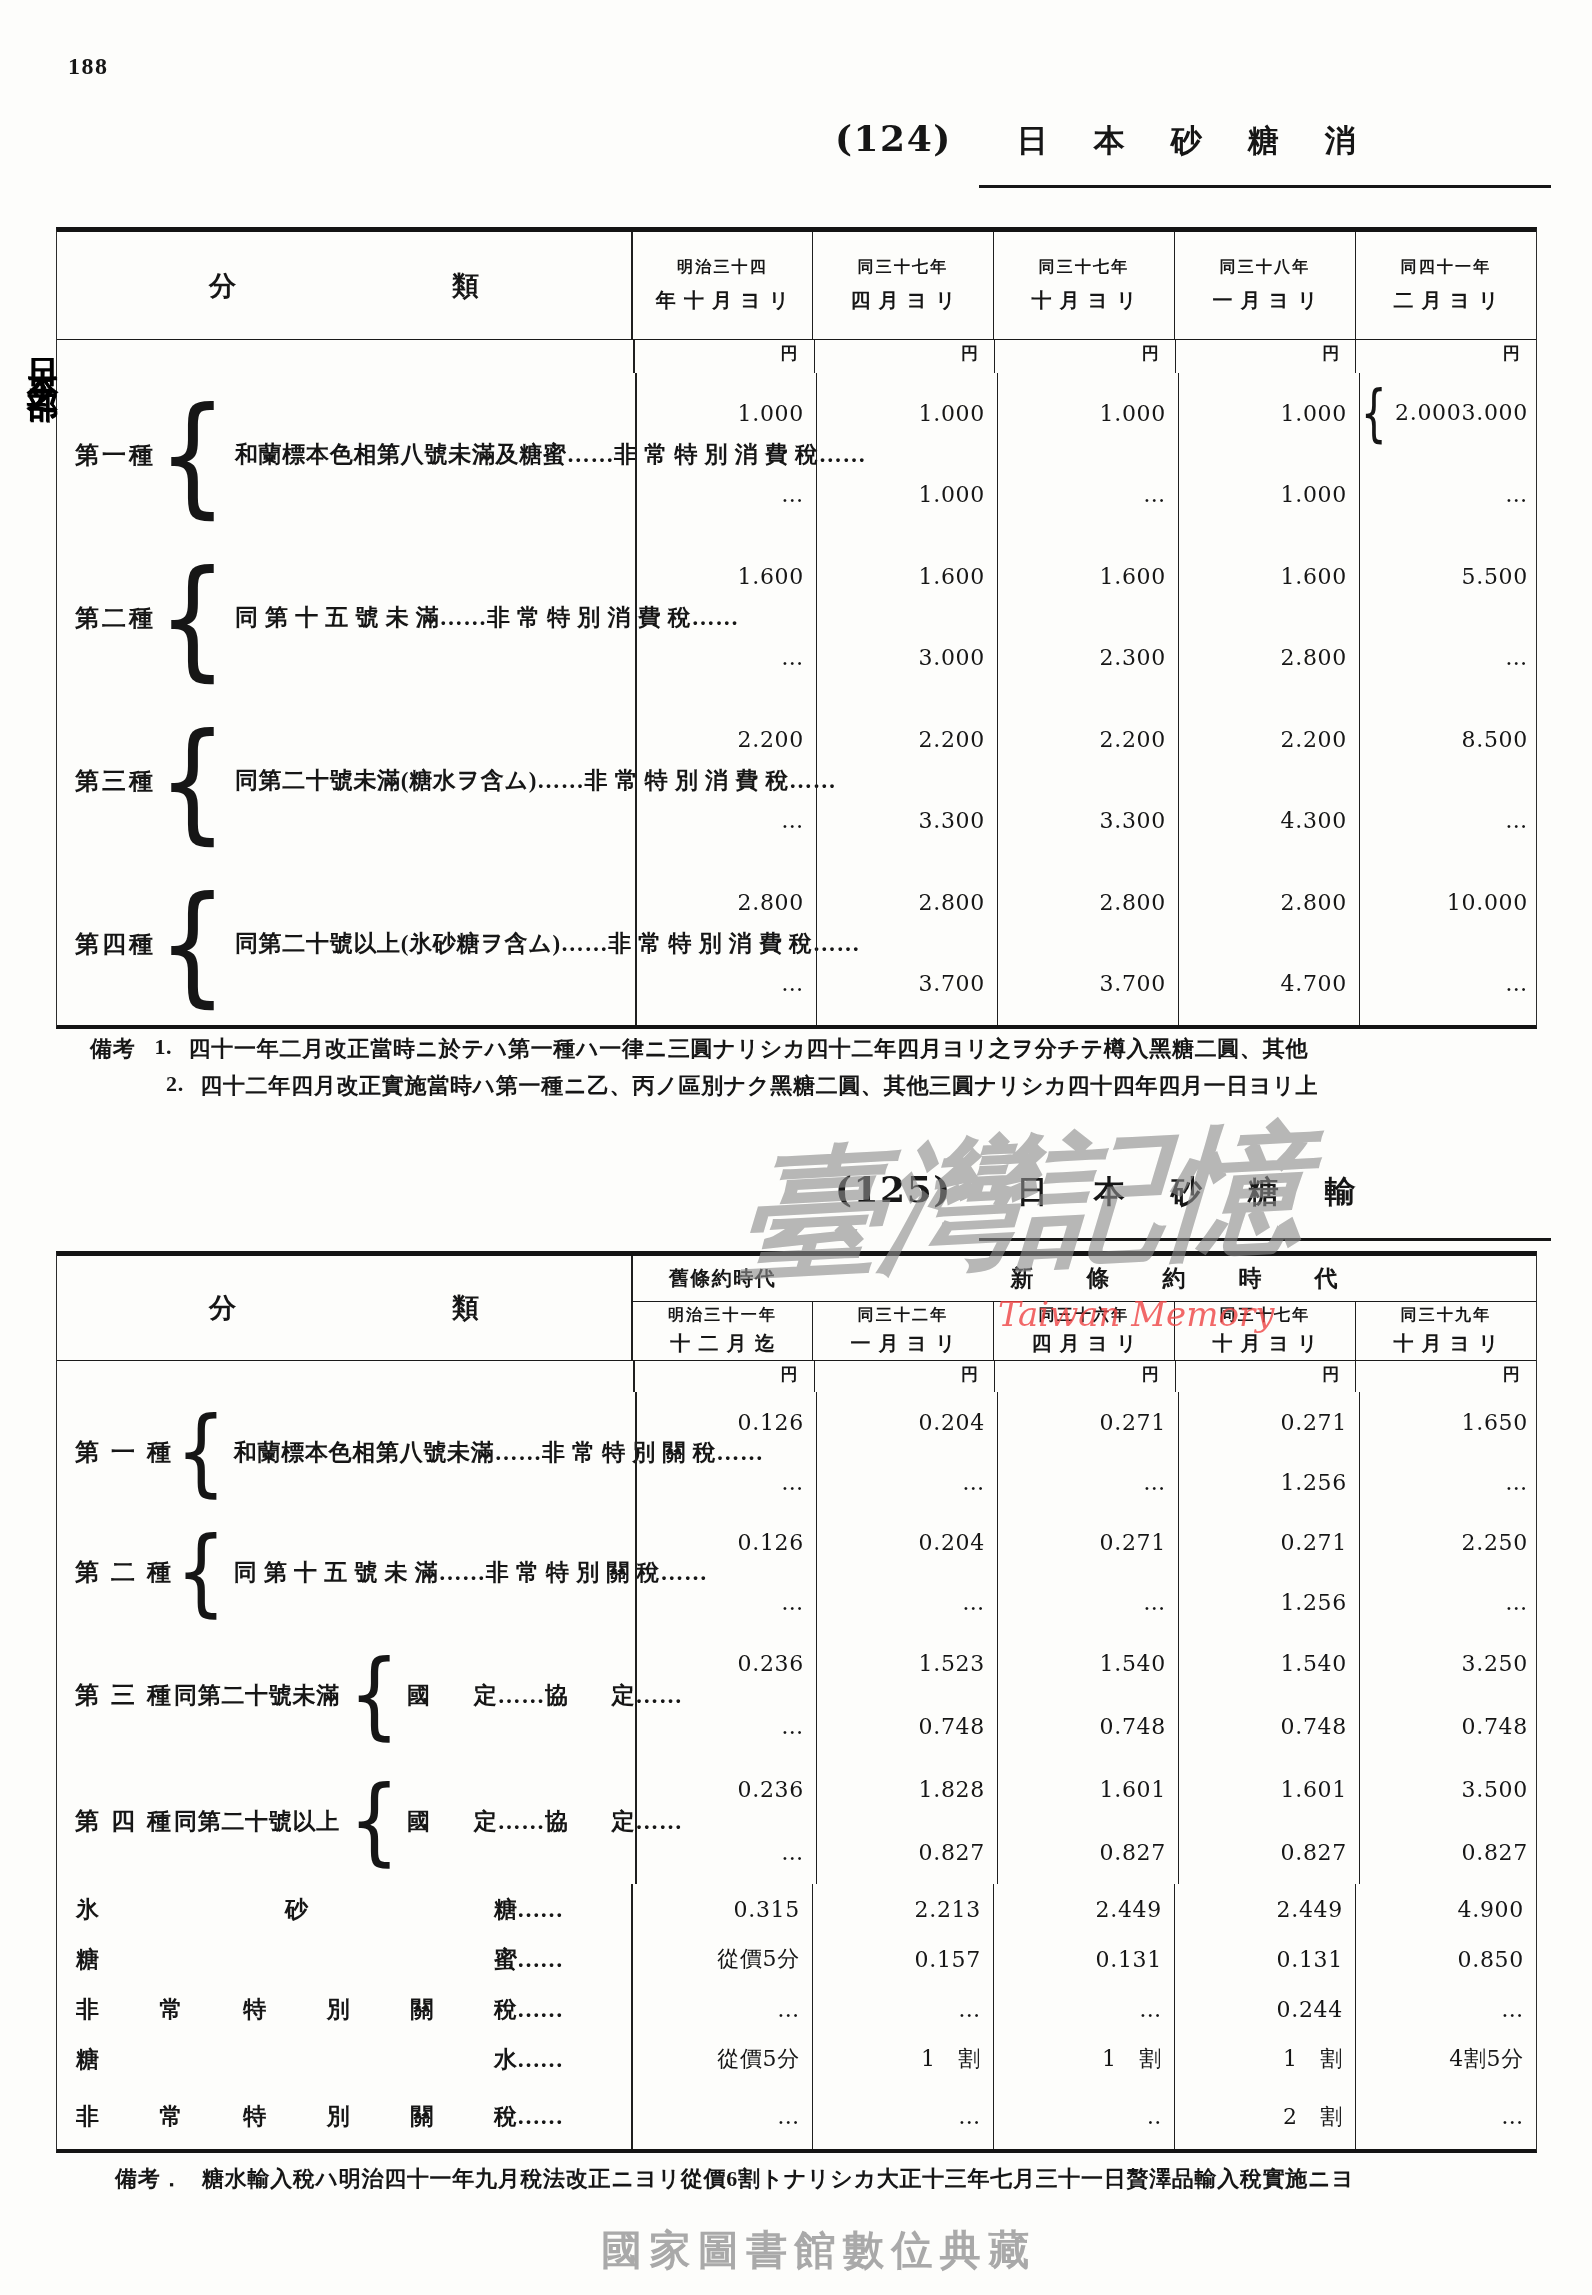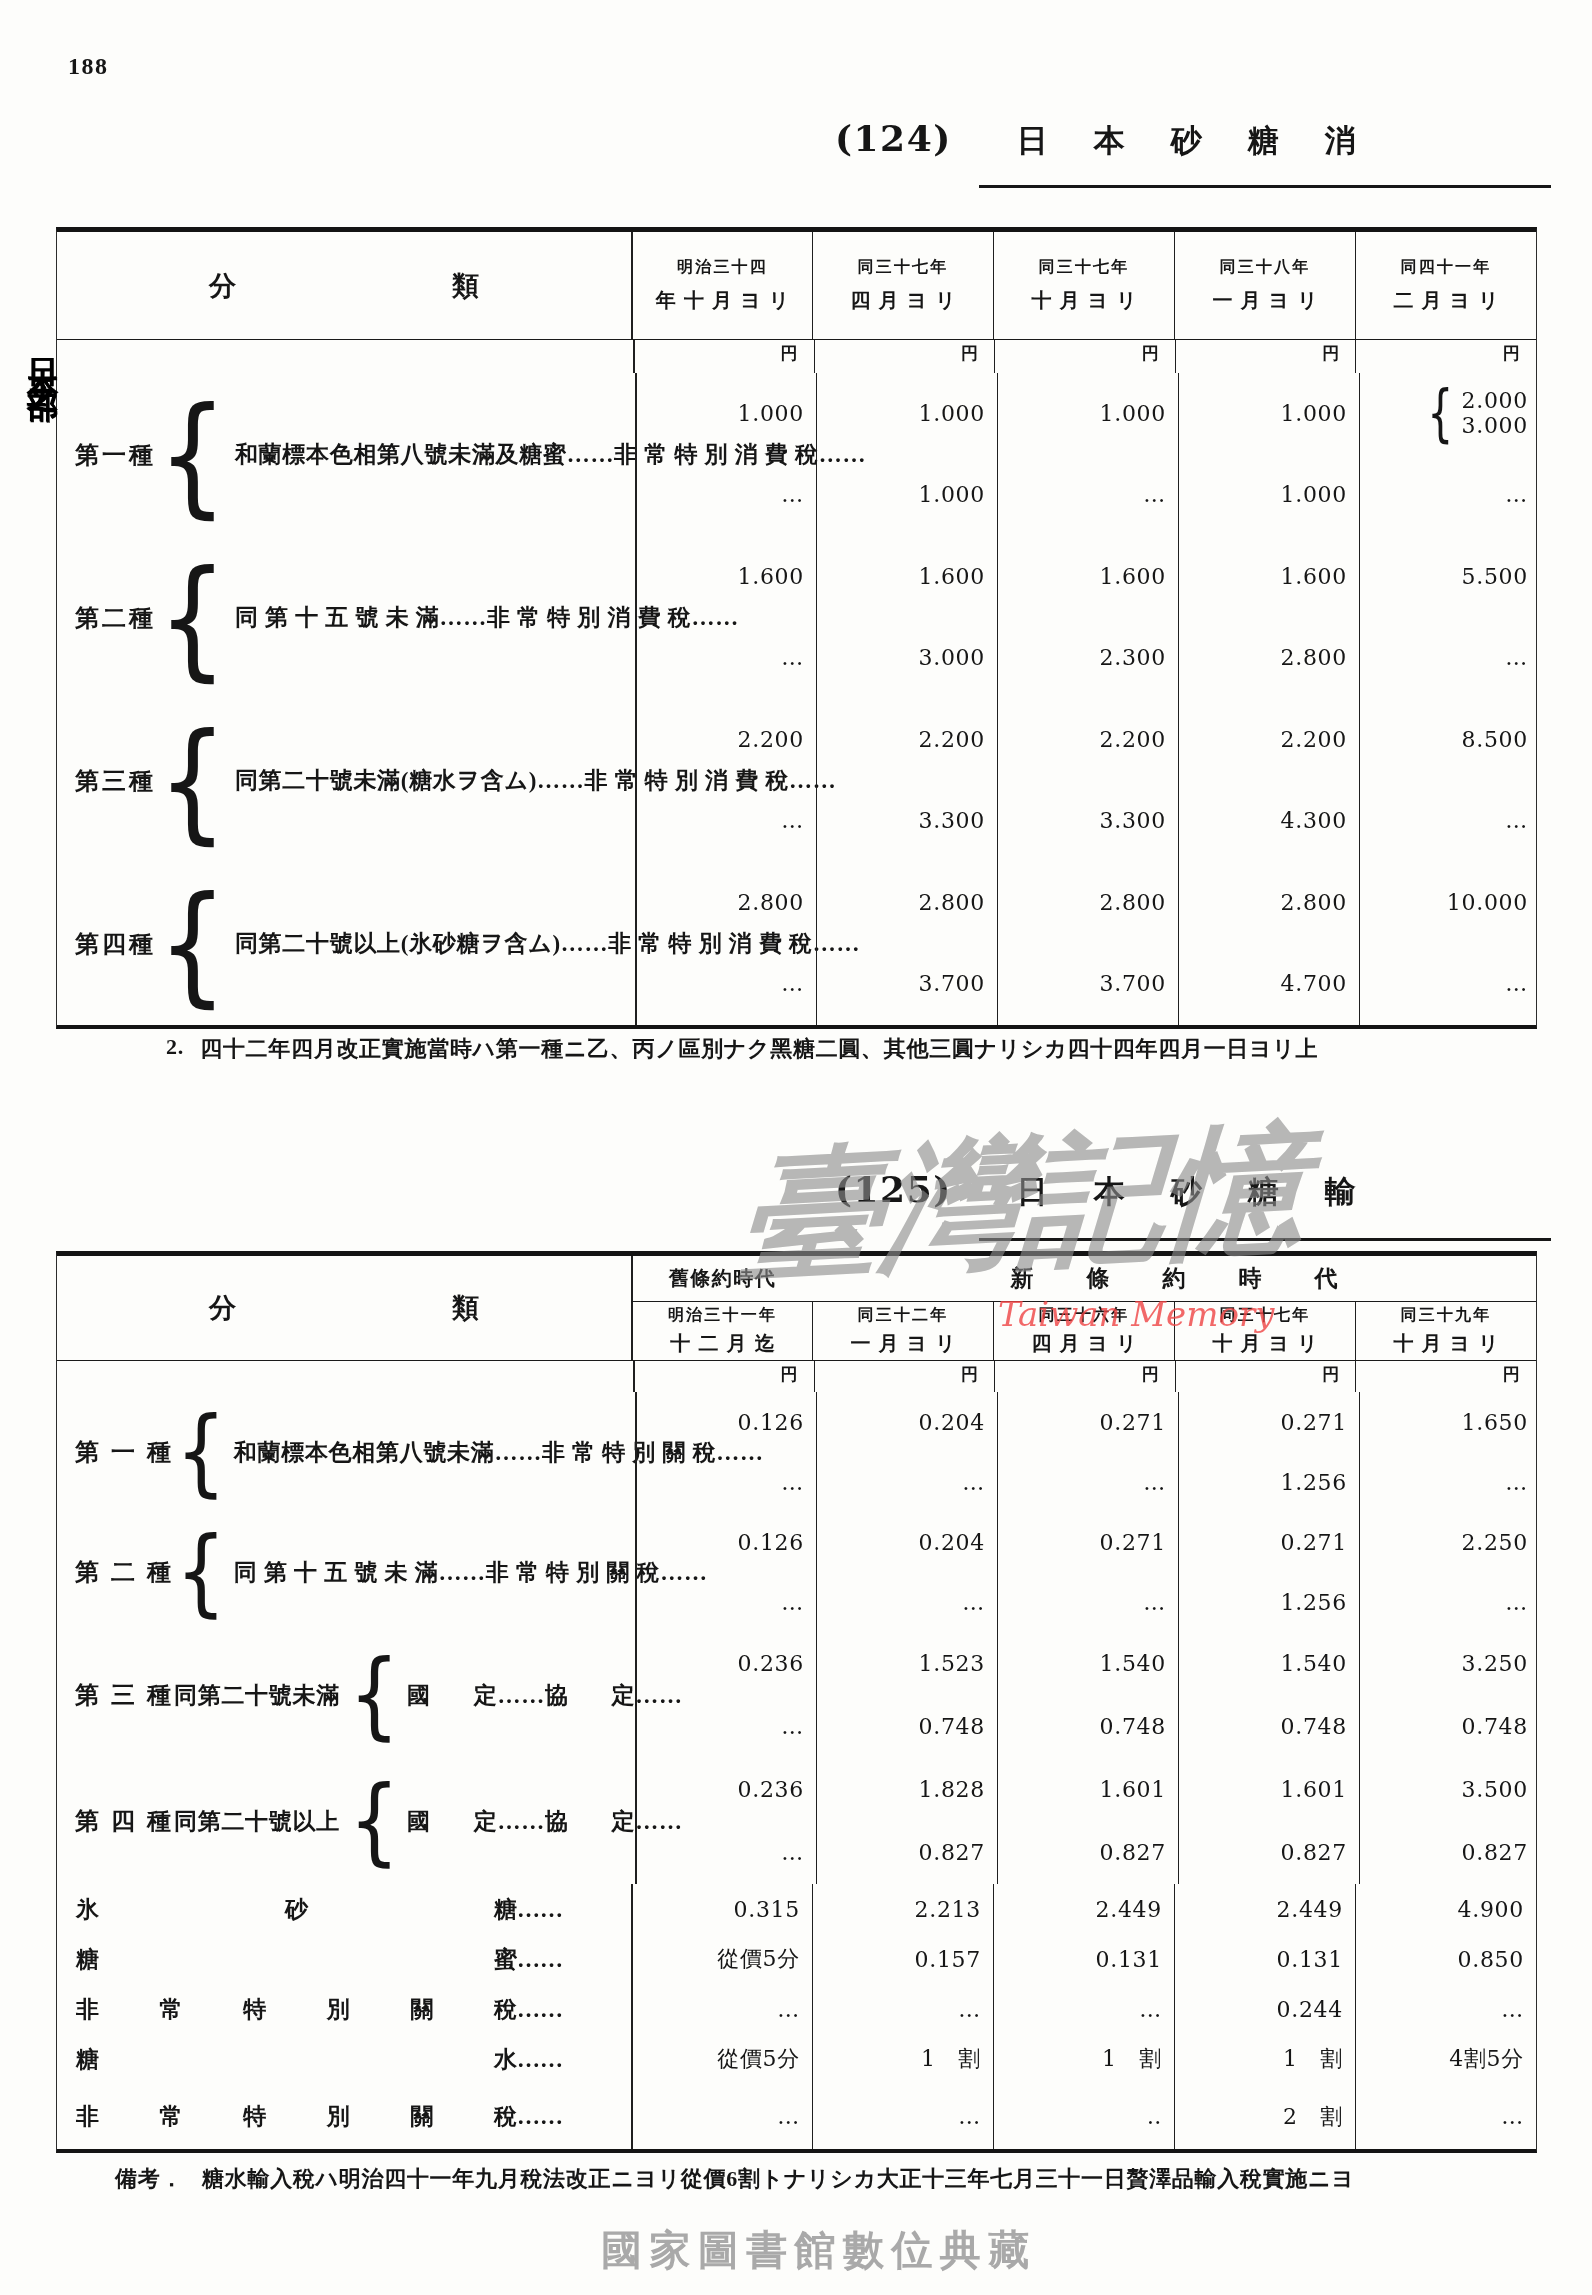--- a/index.html
+++ b/index.html
@@ -84,21 +84,21 @@
   .t2 .mid_group .gitem,.t2 .mid_group .vcell{height:63px;}
   .t2 .single{height:50px;}
   .t2 .single .vcell{height:50px;}
   .t2 .grow:last-child{height:65px;}
   .t2 .grow:last-child .vcell{height:65px;}
   .glabel.spread{justify-content:space-between;padding:0 68px 0 19px;}
   .lpart{font-size:23px;font-weight:600;}
 
   .vbrace{font-family:"DejaVu Sans",sans-serif;font-size:41px;transform:scaleY(1.5);line-height:1;
           margin-right:7.4px;font-weight:400;}
-  .vstack{display:inline-flex;flex-direction:column;align-items:flex-end;line-height:1.12;font-size:22px;}
+  .vstack{display:inline-flex;flex-direction:row;align-items:flex-end;line-height:1.12;font-size:22px;}
 
   
   .notes{position:absolute;font-size:22px;letter-spacing:0.7px;font-weight:600;z-index:2;white-space:nowrap;}
   .n1{left:90px;top:1034px;}
   .n2{left:115px;top:2164px;}
   .nline{display:flex;margin-bottom:6.7px;}
   .nlabel{margin-right:19px;}
   .nnum{margin-right:16.3px;}
   .nline.indent{margin-left:76px;}
 
@@ -295,20 +295,25 @@
           </div>
           <div class="gcol">
             <div class="vcell">10.000</div>
             <div class="vcell">…</div>
           </div>
         </div>
       </div>
     </div>
 
   <div class="notes n1">
+    <div class="nline">
+      <span class="nlabel">備考</span>
+      <span class="nnum">1.</span>
+      <span>四十一年二月改正當時ニ於テハ第一種ハ一律ニ三圓ナリシカ四十二年四月ヨリ之ヲ分チテ樽入黑糖二圓、其他</span>
+    </div>
     <div class="nline indent">
       <span class="nnum">2.</span>
       <span>四十二年四月改正實施當時ハ第一種ニ乙、丙ノ區別ナク黑糖二圓、其他三圓ナリシカ四十四年四月一日ヨリ上</span>
     </div>
   </div>
 
   <div class="doc-title title2">
     <span class="tno">(125)</span>
     <span class="tchars">日本砂糖輸</span>
   </div>

